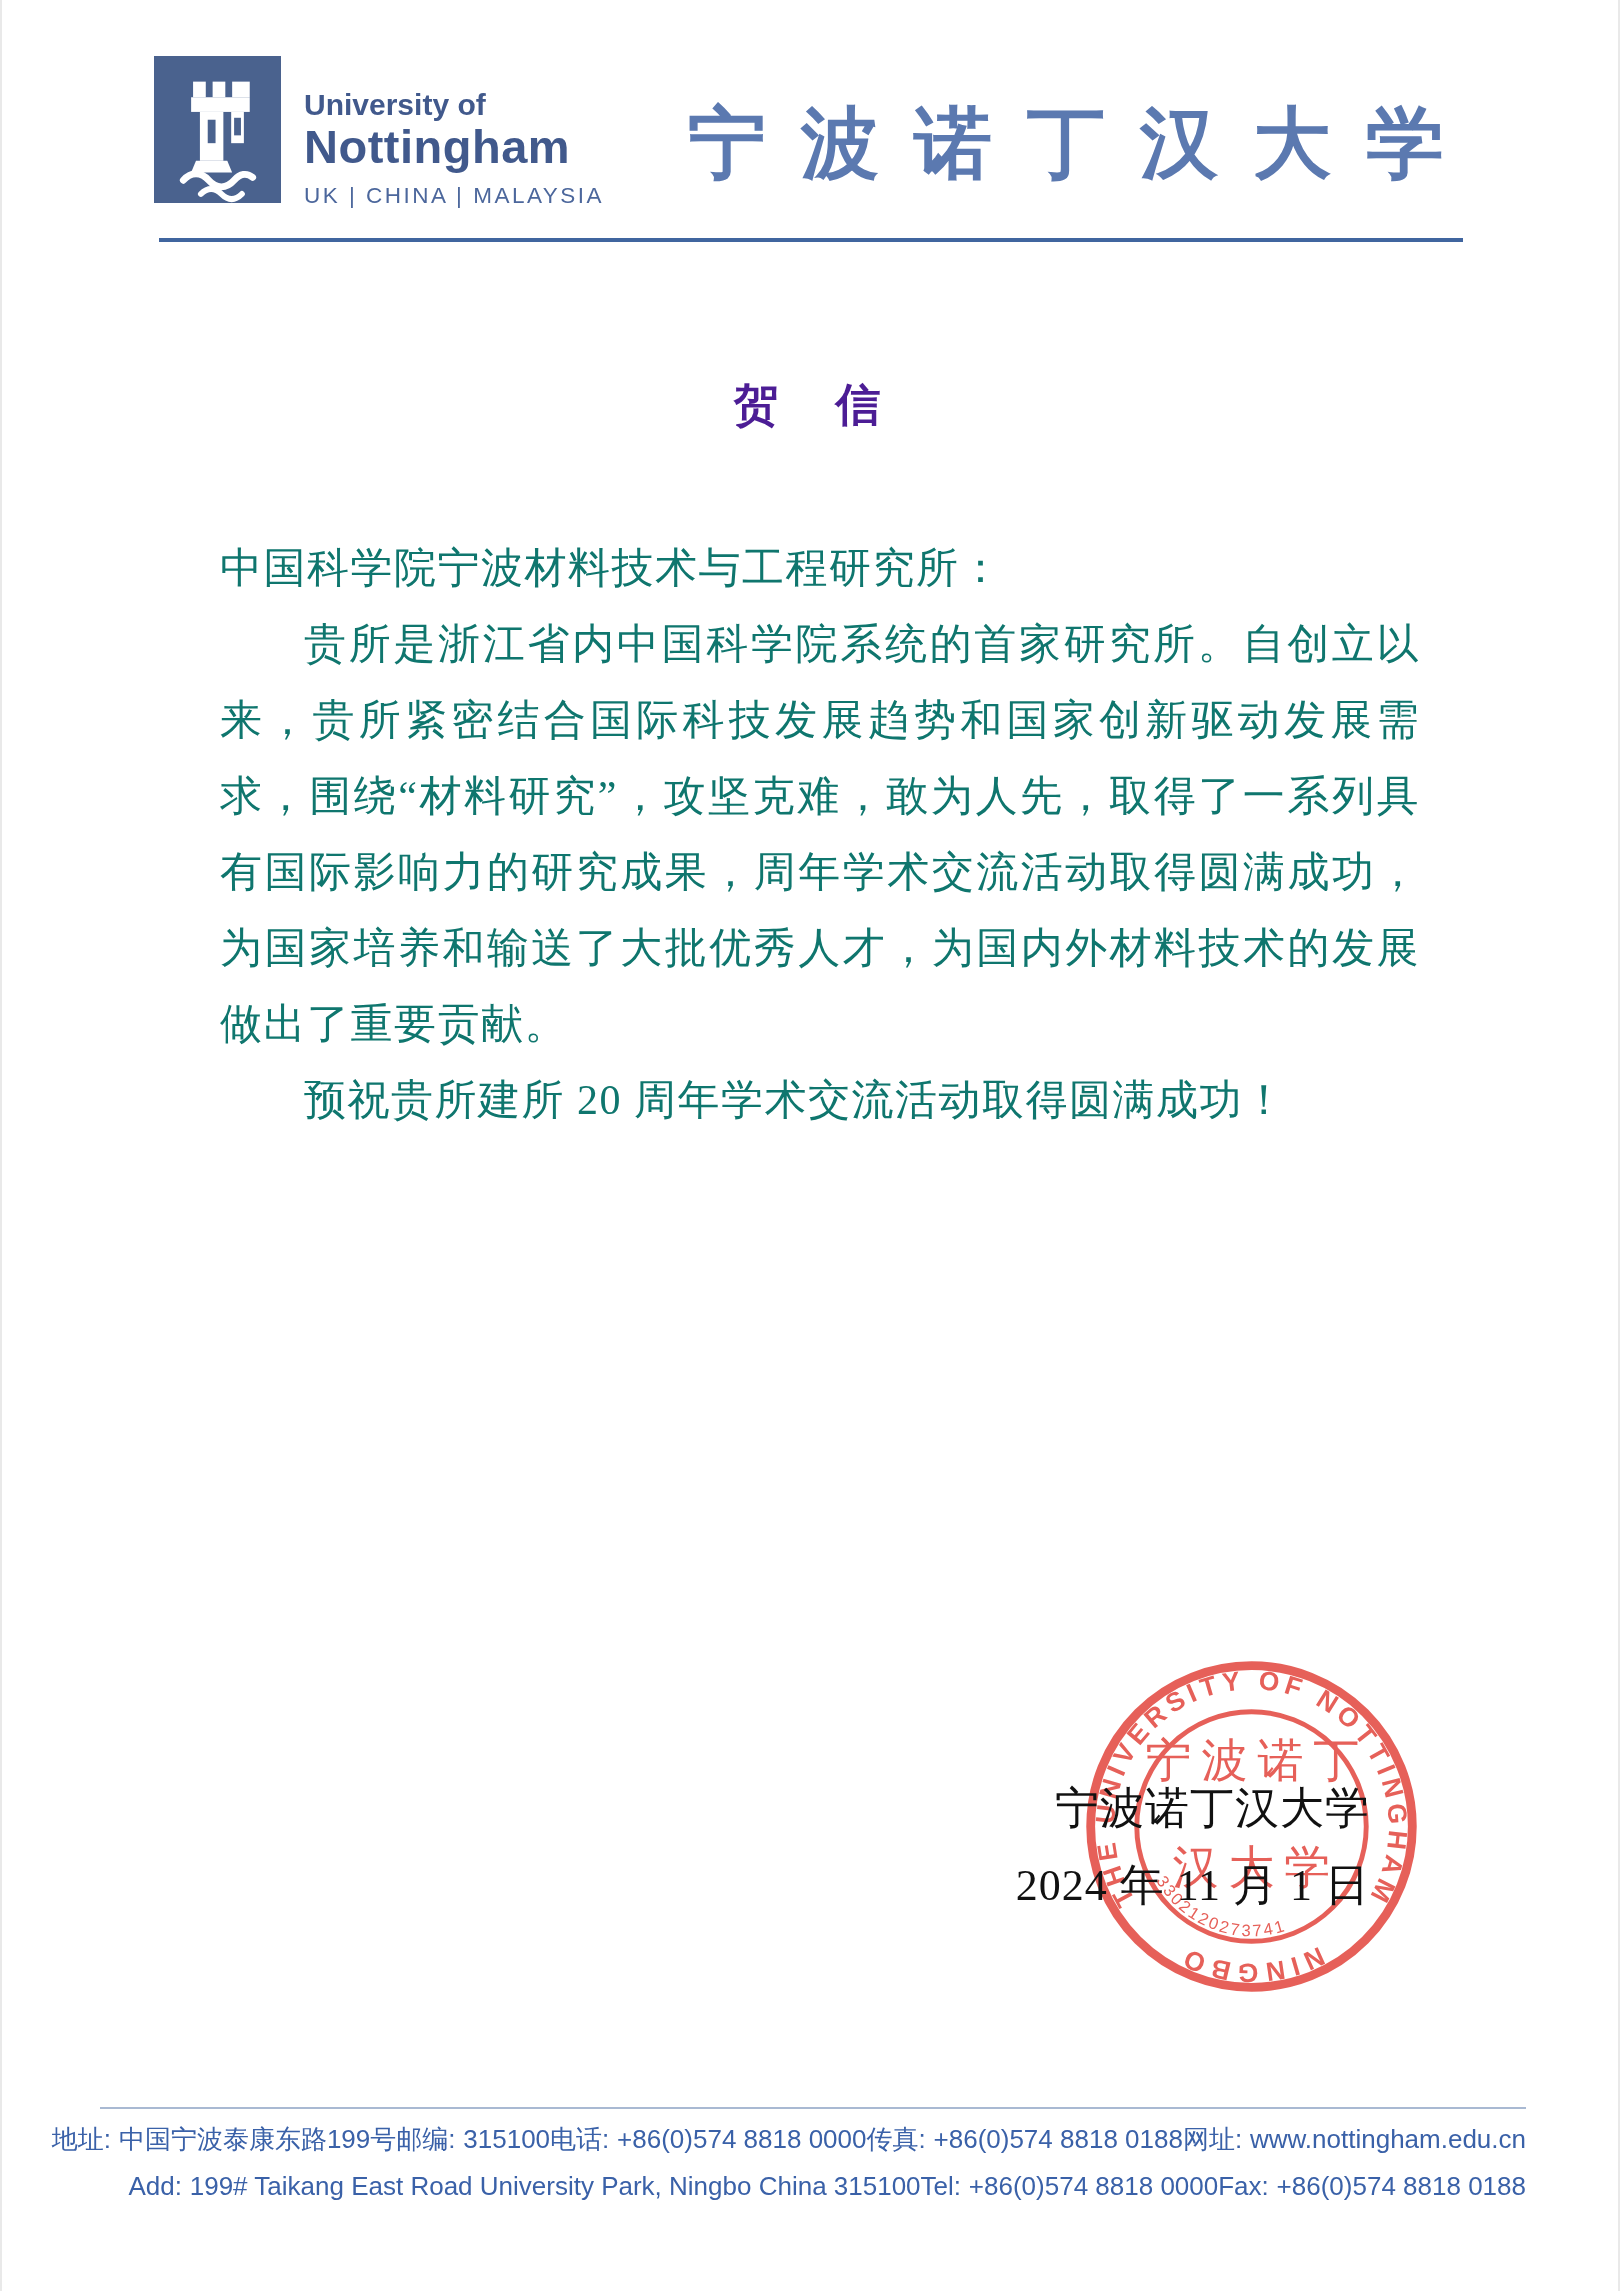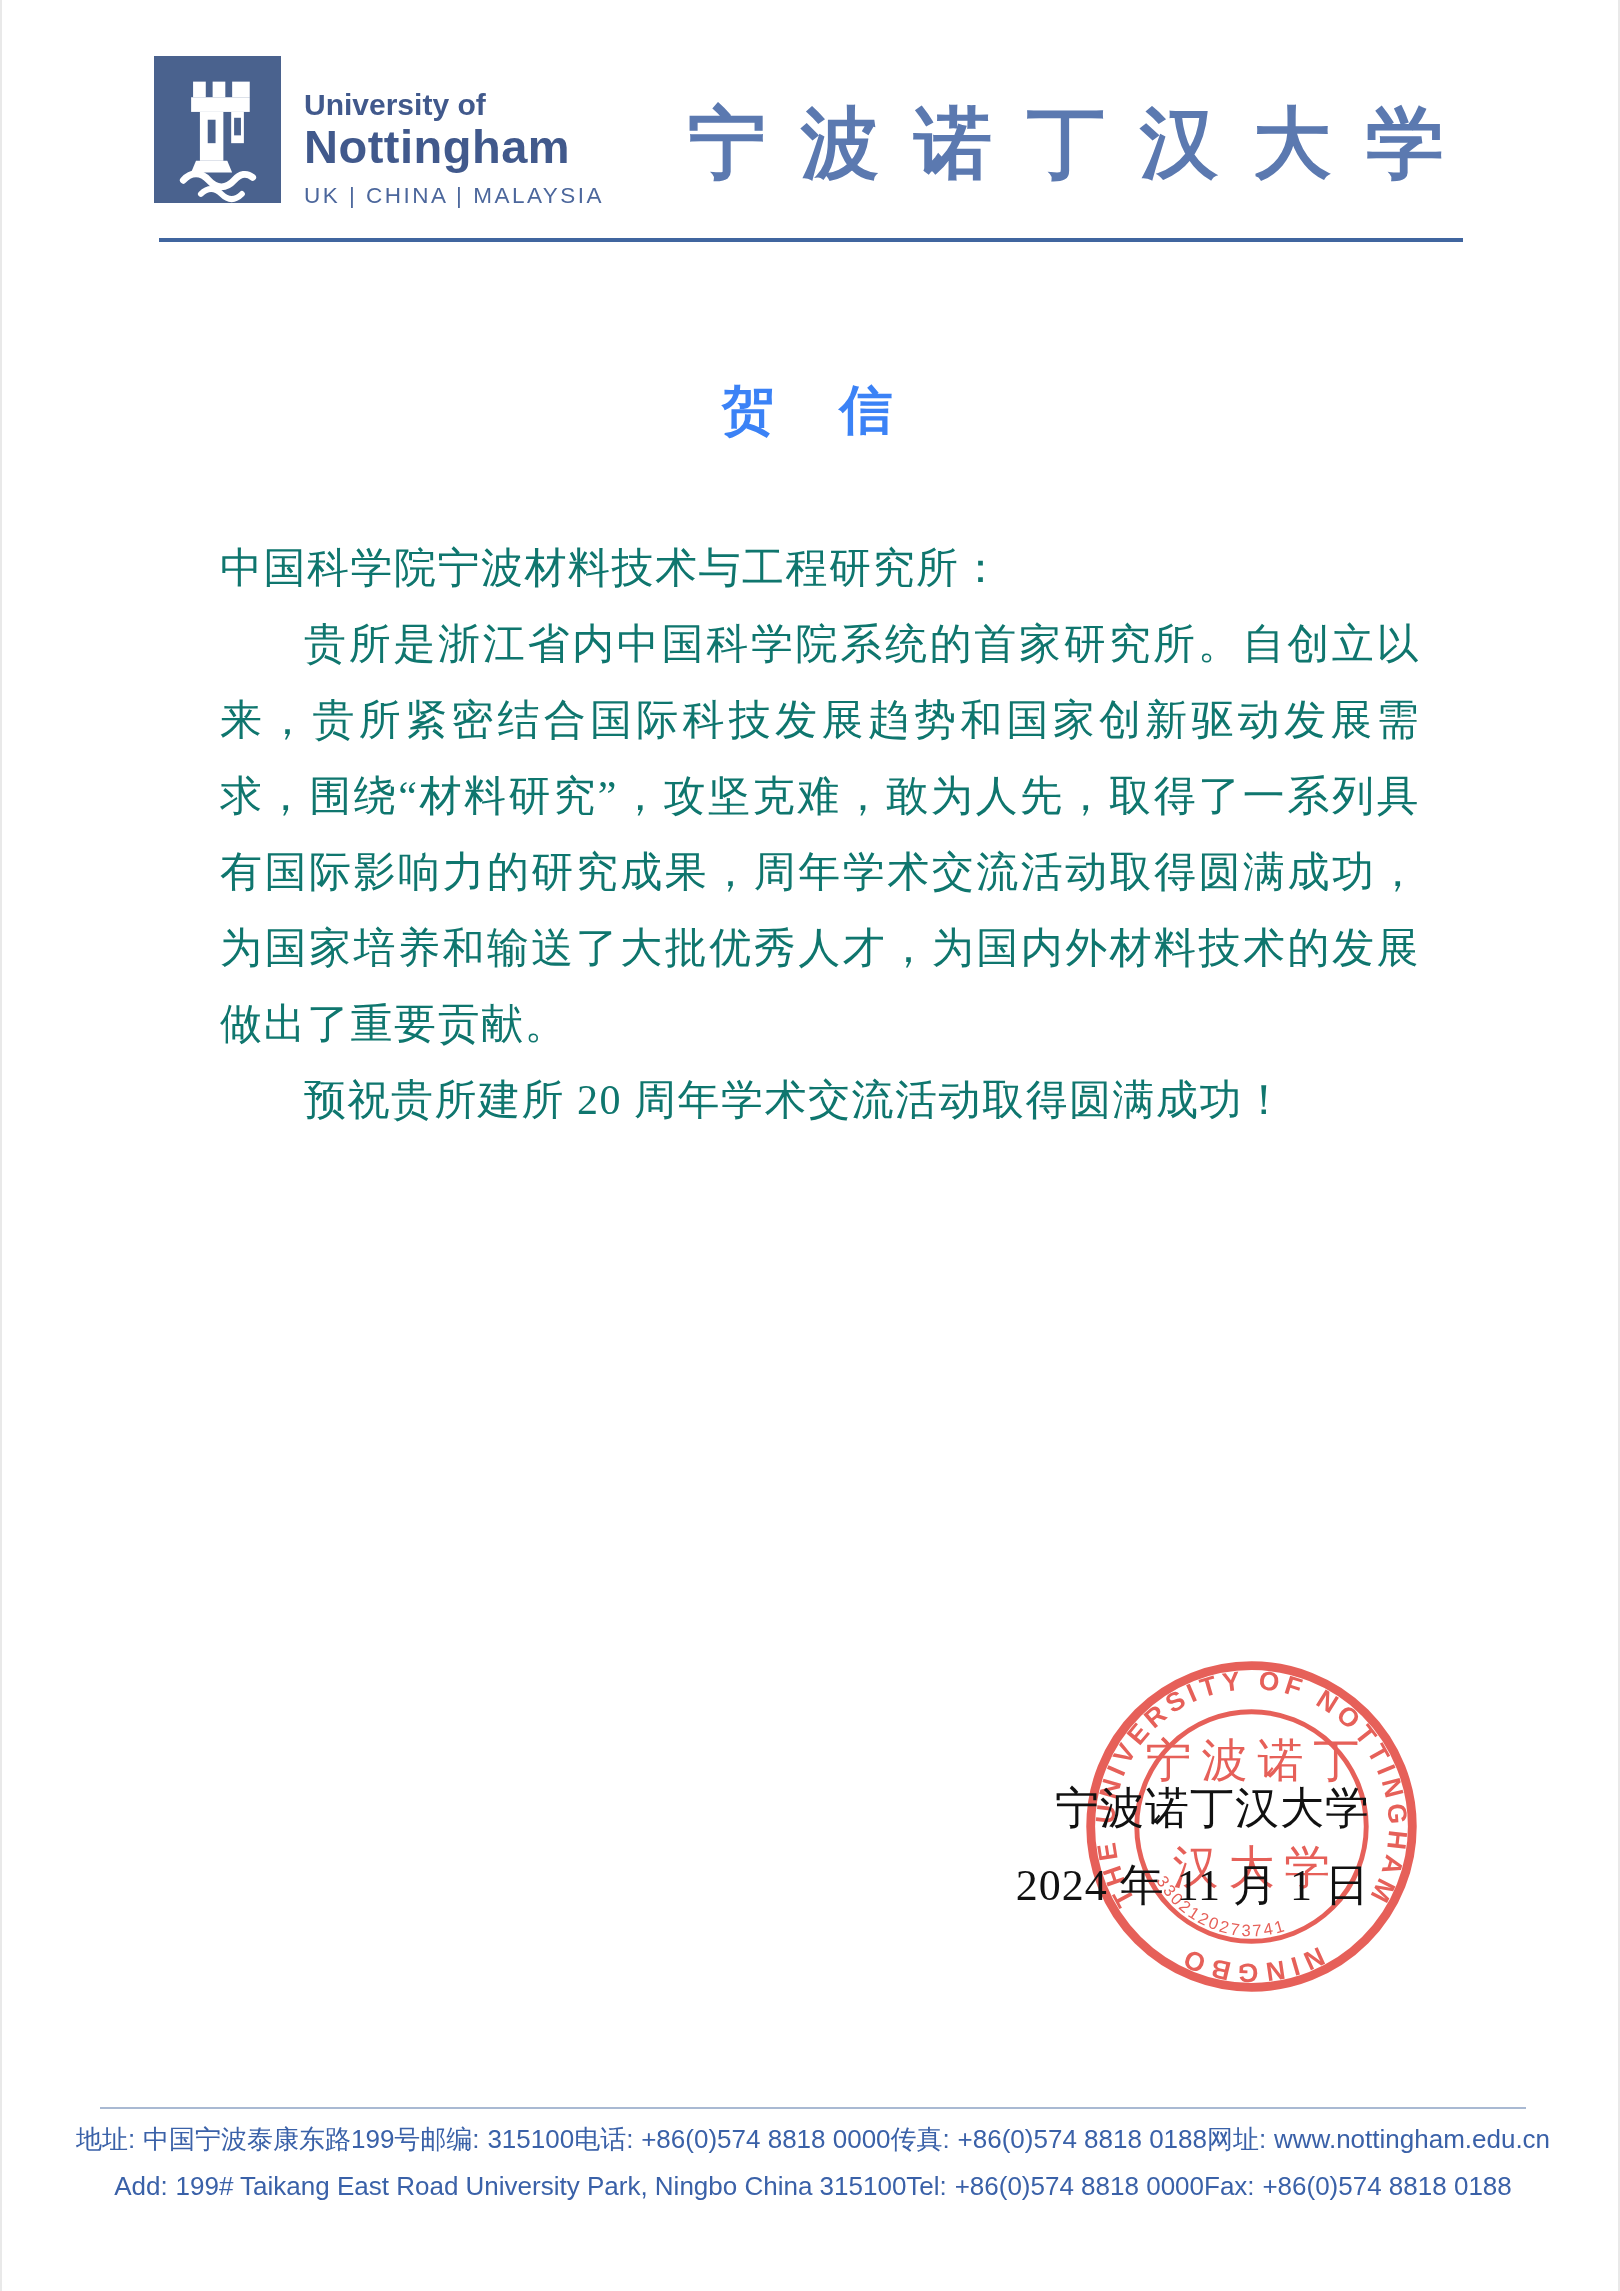--- a/index.html
+++ b/index.html
@@ -33,21 +33,21 @@
     font-family:"Liberation Sans","DejaVu Sans",sans-serif;
   }
   .header-rule{
     position:absolute;left:157px;top:238px;
     width:1304px;height:3.9px;background:#40659f;
   }
   
   .title{
     position:absolute;top:375px;left:0;width:100%;
     margin:0;text-align:center;
-    font-size:53px;font-weight:bold;color:#3b82f6;
+    font-size:45px;font-weight:bold;color:#4c1d95;
     letter-spacing:5.9px;
   }
   .body-text{
     position:absolute;left:218px;top:530px;width:1200px;
     font-size:42px;line-height:76px;
     color:#0f766e;letter-spacing:1.5px;
     text-align:justify;text-justify:inter-ideograph;
   }
   .body-text p{margin:0;text-indent:2em;}
   .body-text p.salutation{text-indent:0;}
@@ -62,21 +62,21 @@
     font-size:44px;line-height:77px;letter-spacing:1px;
     white-space:nowrap;
   }
   
   .footer{
     position:absolute;left:98px;top:2107px;width:1426px;
     border-top:2px solid #a9b9d2;padding-top:12.7px;
     color:#3a61a8;font-size:26px;
     font-family:"Liberation Sans","DejaVu Sans",sans-serif;
   }
-  .f-row{display:flex;justify-content:center;white-space:nowrap;}
+  .f-row{display:flex;justify-content:flex-end;white-space:nowrap;}
   .f-row + .f-row{margin-top:14.7px;}
   .f-label{margin-right:7.8px;}
 </style>
 </head>
 <body>
 
 <div class="page">
 
   <div class="logo-square">
     <svg viewBox="0 0 130 150" aria-hidden="true">

